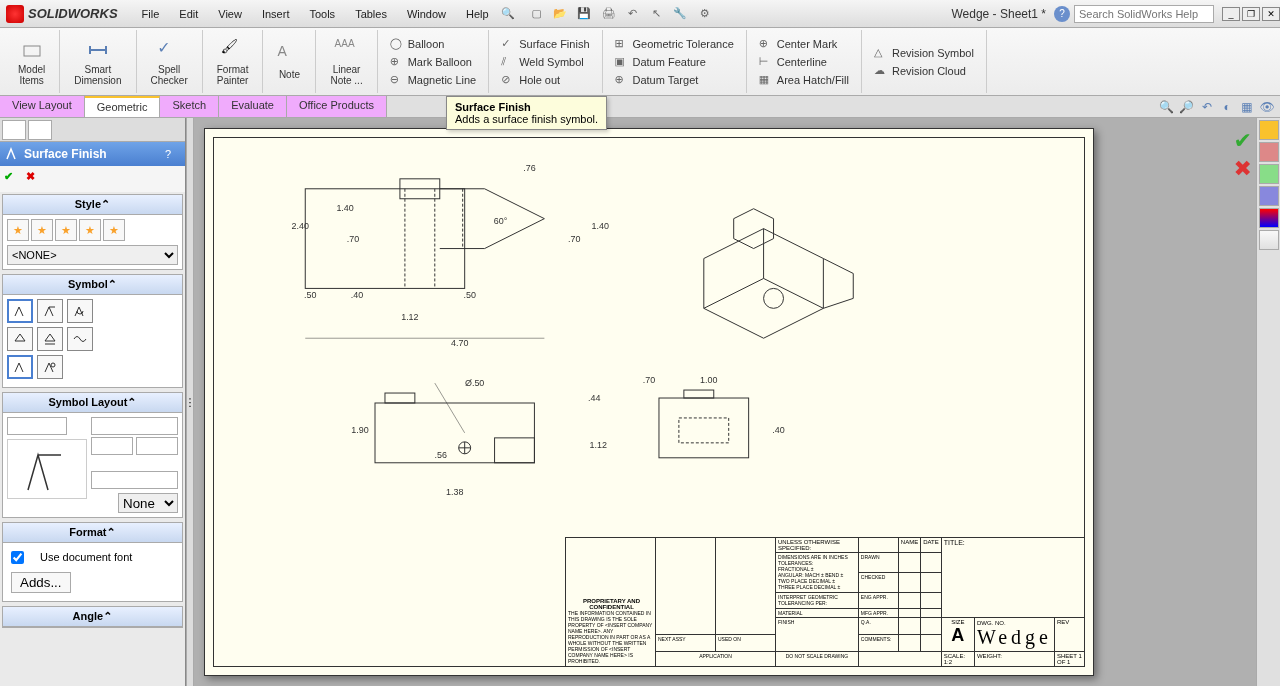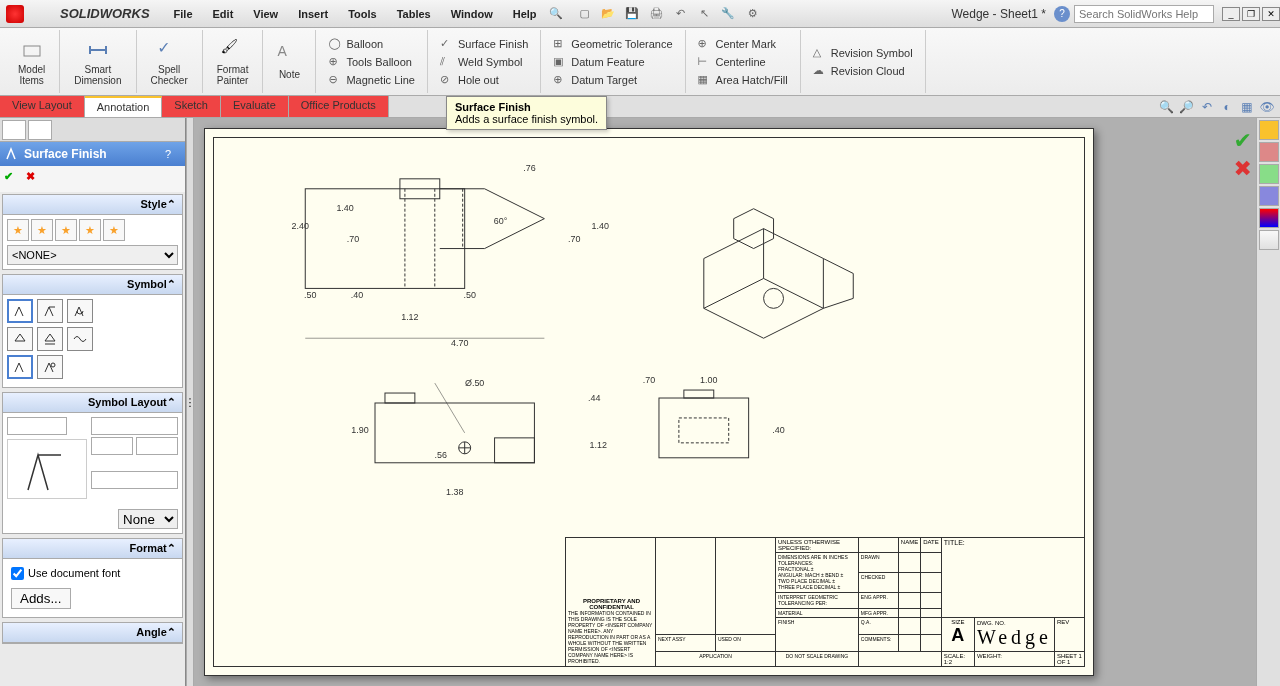--- a/index.html
+++ b/index.html
@@ -2,23 +2,23 @@
 <html><head>
 <meta charset="utf-8">
 <style>
 * { margin: 0; padding: 0; box-sizing: border-box; font-family: 'Segoe UI', Tahoma, sans-serif; }
 body { width: 1280px; height: 686px; background: #e8e8e8; overflow: hidden; font-size: 11px; }
 
 
 .titlebar { height: 28px; background: linear-gradient(#f5f5f5, #dddddd); display: flex; align-items: center; border-bottom: 1px solid #aaa; }
 .logo { display: flex; align-items: center; padding: 0 6px; }
 .logo-icon { width: 18px; height: 18px; background: radial-gradient(circle, #ff3333, #cc0000); border-radius: 3px; margin-right: 4px; }
-.logo-text { font-weight: bold; font-style: italic; color: #333; font-size: 13px; margin-left: 32px; }
+.logo-text { font-weight: bold; font-style: italic; color: #333; font-size: 13px; }
 .menubar { display: flex; gap: 0; margin-left: 8px; }
-.menu-item { padding: 4px 10px; color: #222; cursor: pointer; font-weight: bold; }
+.menu-item { padding: 4px 10px; color: #222; cursor: pointer; }
 .title-tools { display: flex; gap: 4px; margin-left: 8px; align-items: center; }
 .tool-icon { width: 20px; height: 20px; display: inline-flex; align-items: center; justify-content: center; color: #666; }
 .doc-title { margin-left: auto; margin-right: 8px; color: #333; font-size: 12px; }
 .search-wrap { display: flex; align-items: center; margin-right: 8px; }
 .search-icon { width: 16px; height: 16px; background: #6a8fcc; border-radius: 50%; margin-right: 4px; display: inline-flex; align-items: center; justify-content: center; color: white; font-size: 10px; }
 .search-input { width: 140px; height: 18px; border: 1px solid #aaa; padding: 0 4px; font-size: 11px; }
 .win-controls { display: flex; gap: 2px; }
 .win-btn { width: 18px; height: 14px; border: 1px solid #888; background: #eee; font-size: 9px; line-height: 12px; text-align: center; }
 
 
@@ -32,53 +32,53 @@
 .ribbon-small .icon { width: 14px; height: 14px; color: #666; }
 .ribbon-small .label { font-size: 11px; color: #333; }
 
 
 .tooltip { position: absolute; left: 446px; top: 96px; background: #fdfddc; border: 1px solid #888; padding: 4px 8px; z-index: 100; box-shadow: 2px 2px 4px rgba(0,0,0,0.2); }
 .tooltip .tt-title { font-weight: bold; font-size: 11px; }
 .tooltip .tt-desc { font-size: 11px; }
 
 
 .tabstrip { height: 22px; background: #e0e0e0; display: flex; border-bottom: 1px solid #aaa; }
-.tab { padding: 3px 12px; border-right: 1px solid #aaa; background: #ef4444; font-size: 11px; color: #333; cursor: pointer; }
+.tab { padding: 3px 12px; border-right: 1px solid #aaa; background: #f0abfc; font-size: 11px; color: #333; cursor: pointer; }
 .tab.active { background: #fff; border-top: 2px solid #f9c22d; }
 .view-toolbar { margin-left: auto; display: flex; gap: 2px; align-items: center; padding-right: 4px; }
 .vtb-icon { width: 18px; height: 18px; color: #5a7fb5; display: inline-flex; align-items: center; justify-content: center; font-size: 12px; }
 
 
 .main { display: flex; height: 568px; }
 
 
 .pm { width: 186px; background: #eaeaea; border-right: 1px solid #888; display: flex; flex-direction: column; overflow-y: auto; }
 .pm-tabs { height: 24px; display: flex; gap: 2px; padding: 2px; background: #ddd; border-bottom: 1px solid #aaa; }
 .pm-tab { width: 24px; height: 20px; background: #fff; border: 1px solid #aaa; }
 .pm-header { display: flex; align-items: center; gap: 4px; padding: 4px; background: linear-gradient(#6fa3e8, #4a7fd0); color: white; }
 .pm-header .icon { width: 16px; height: 16px; }
 .pm-header .title { font-weight: bold; font-size: 12px; flex: 1; }
 .pm-header .help { width: 16px; color: white; }
 .pm-buttons { display: flex; gap: 4px; padding: 4px; background: #f5f5f5; }
 .pm-btn-ok { width: 18px; height: 18px; color: #0a0; font-weight: bold; }
 .pm-btn-cancel { width: 18px; height: 18px; color: #d00; font-weight: bold; }
 .pm-section { border: 1px solid #aaa; margin: 2px; }
-.pm-sechead { background: linear-gradient(#e8f0ff, #c8d8f0); padding: 3px 6px; font-weight: bold; font-size: 11px; display: flex; justify-content: flex-end; border-bottom: 1px solid #aaa; cursor: pointer; }
+.pm-sechead { background: linear-gradient(#e8f0ff, #c8d8f0); padding: 3px 6px; font-weight: bold; font-size: 11px; display: flex; justify-content: center; border-bottom: 1px solid #aaa; cursor: pointer; }
 .pm-secbody { padding: 4px; background: #fff; }
 .style-icons { display: flex; gap: 2px; margin-bottom: 4px; }
 .style-icon { width: 22px; height: 22px; border: 1px solid #aaa; background: #f8f8f8; display: inline-flex; align-items: center; justify-content: center; color: #f9a22d; }
 .style-select { width: 100%; height: 20px; border: 1px solid #aaa; font-size: 11px; }
 .symbol-row { display: flex; gap: 4px; margin-bottom: 4px; }
 .symbol-btn { width: 26px; height: 24px; border: 1px solid #888; background: #f8f8f8; display: inline-flex; align-items: center; justify-content: center; }
 .symbol-btn.active { background: #fff; border: 2px solid #4a7fd0; }
 .layout-input { height: 18px; border: 1px solid #aaa; width: 100%; }
 .layout-canvas { width: 80px; height: 60px; border: 1px solid #ccc; margin: 4px 0; position: relative; }
 .layout-v { position: absolute; left: 15px; top: 10px; width: 40px; height: 45px; }
 .layout-select { width: 60px; height: 20px; border: 1px solid #aaa; float: right; }
-.fmt-check { display: flex; gap: 4px; padding: 4px; }
+.fmt-check { display: flex; gap: 16px; padding: 4px; }
 .fmt-btn { padding: 2px 8px; border: 1px solid #aaa; background: #f8f8f8; margin: 4px; }
 
 
 .scroll-handle { width: 8px; background: #ddd; border-left: 1px solid #aaa; border-right: 1px solid #aaa; display: flex; align-items: center; justify-content: center; }
 
 
 .canvas-wrap { flex: 1; background: #b0b0b0; position: relative; overflow: hidden; }
 .sheet { position: absolute; left: 10px; top: 10px; width: 890px; height: 548px; background: #fffef0; border: 1px solid #333; box-shadow: 3px 3px 8px rgba(0,0,0,0.4); }
 .sheet-border { position: absolute; left: 8px; top: 8px; right: 8px; bottom: 8px; border: 1px solid #333; }
 .drawing-svg { position: absolute; left: 0; top: 0; width: 100%; height: 100%; }
@@ -170,28 +170,35 @@
 Painter</span>
     </div>
   </div>
   <div class="ribbon-group">
     <div class="ribbon-big">
       <span class="icon" style="font-size:14px;color:#888">A</span>
       <span class="label">Note</span>
     </div>
   </div>
   <div class="ribbon-group">
+    <div class="ribbon-big">
+      <span class="icon" style="font-size:10px;color:#888">AAA</span>
+      <span class="label" style="white-space:pre-line">Linear
+Note ...</span>
+    </div>
+  </div>
+  <div class="ribbon-group">
     <div class="ribbon-col">
       <div class="ribbon-small">
           <span class="icon">◯</span>
           <span class="label">Balloon</span>
         </div>
       <div class="ribbon-small">
           <span class="icon">⊕</span>
-          <span class="label">Tools Balloon</span>
+          <span class="label">Mark Balloon</span>
         </div>
       <div class="ribbon-small">
           <span class="icon">⊖</span>
           <span class="label">Magnetic Line</span>
         </div>
     </div>
   </div>
   <div class="ribbon-group">
     <div class="ribbon-col">
       <div class="ribbon-small">
@@ -254,21 +261,21 @@
   </div>
 </div>
 
 <div class="tooltip">
   <div class="tt-title">Surface Finish</div>
   <div class="tt-desc">Adds a surface finish symbol.</div>
 </div>
 
 <div class="tabstrip">
   <div class="tab">View Layout</div>
-  <div class="tab active">Annotation</div>
+  <div class="tab active">Geometric</div>
   <div class="tab">Sketch</div>
   <div class="tab">Evaluate</div>
   <div class="tab">Office Products</div>
   <div class="view-toolbar">
     <span class="vtb-icon">🔍</span>
     <span class="vtb-icon">🔎</span>
     <span class="vtb-icon">↶</span>
     <span class="vtb-icon">◐</span>
     <span class="vtb-icon">▦</span>
     <span class="vtb-icon">👁</span>
@@ -377,21 +384,21 @@
           <div class="layout-canvas">
             <svg class="layout-v" viewBox="0 0 40 45">
                 <path d="M5 40 L15 5 L25 40 M15 5 L38 5" stroke="#333" fill="none" stroke-width="1.5"></path>
               </svg>
           </div>
         </div>
         <div style="flex:1">
           <input class="layout-input" style="margin-bottom: 2px;">
           <input class="layout-input" style="margin-bottom: 2px; width: 48%;"> <input class="layout-input" style="width: 48%;">
           <input class="layout-input" style="margin-top: 14px;">
-          <select class="layout-select" style="margin-top:20px"><option>None</option></select>
+          <select class="layout-select" style="margin-top:4px"><option>None</option></select>
         </div>
       </div>
     </div>
 
     <div class="pm-section">
       <div class="pm-sechead">
           <span>Format</span>
           <span>⌃</span>
         </div>
       <div class="pm-secbody">

